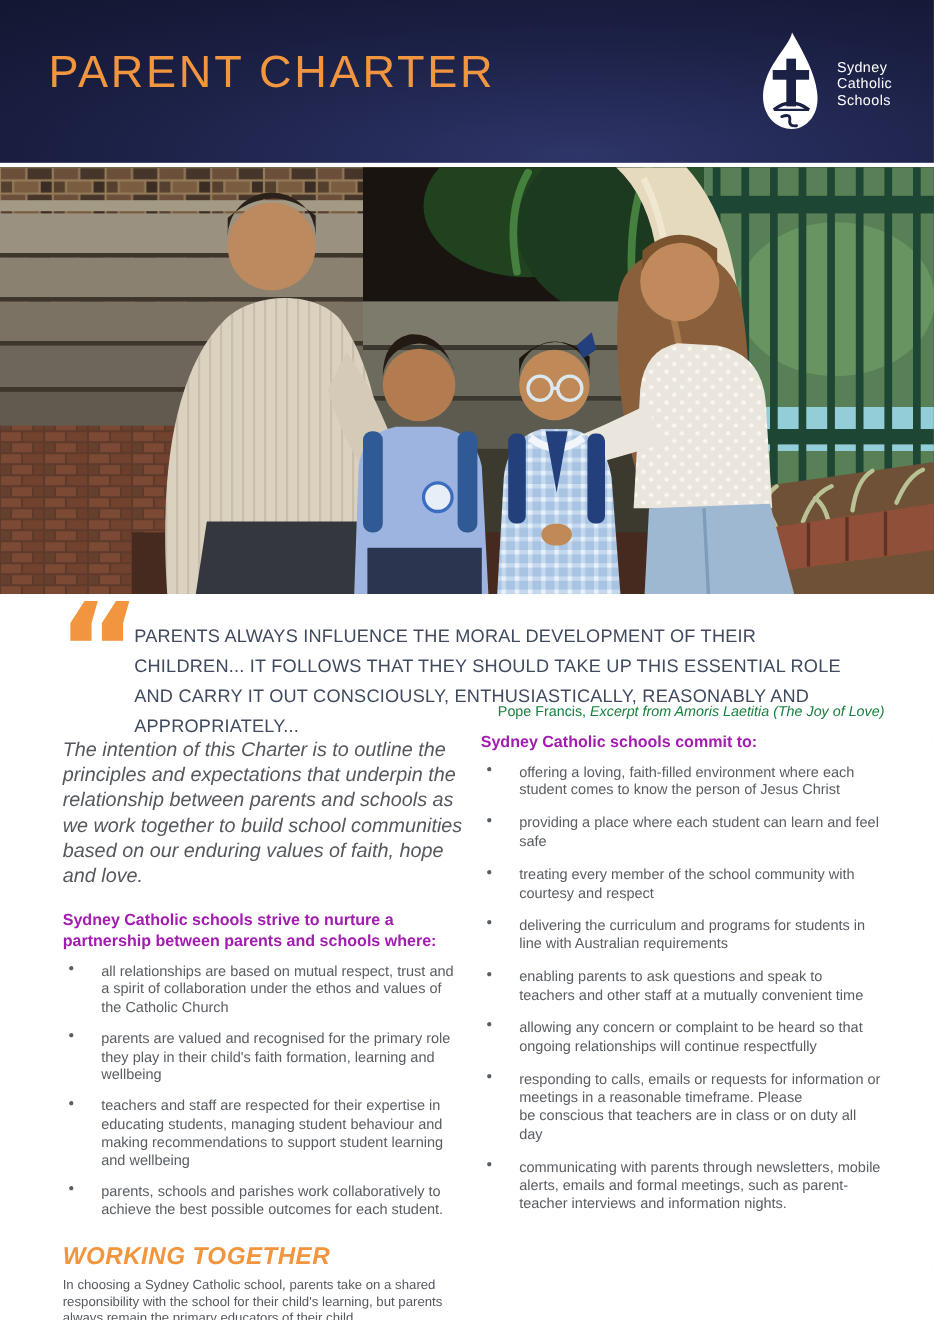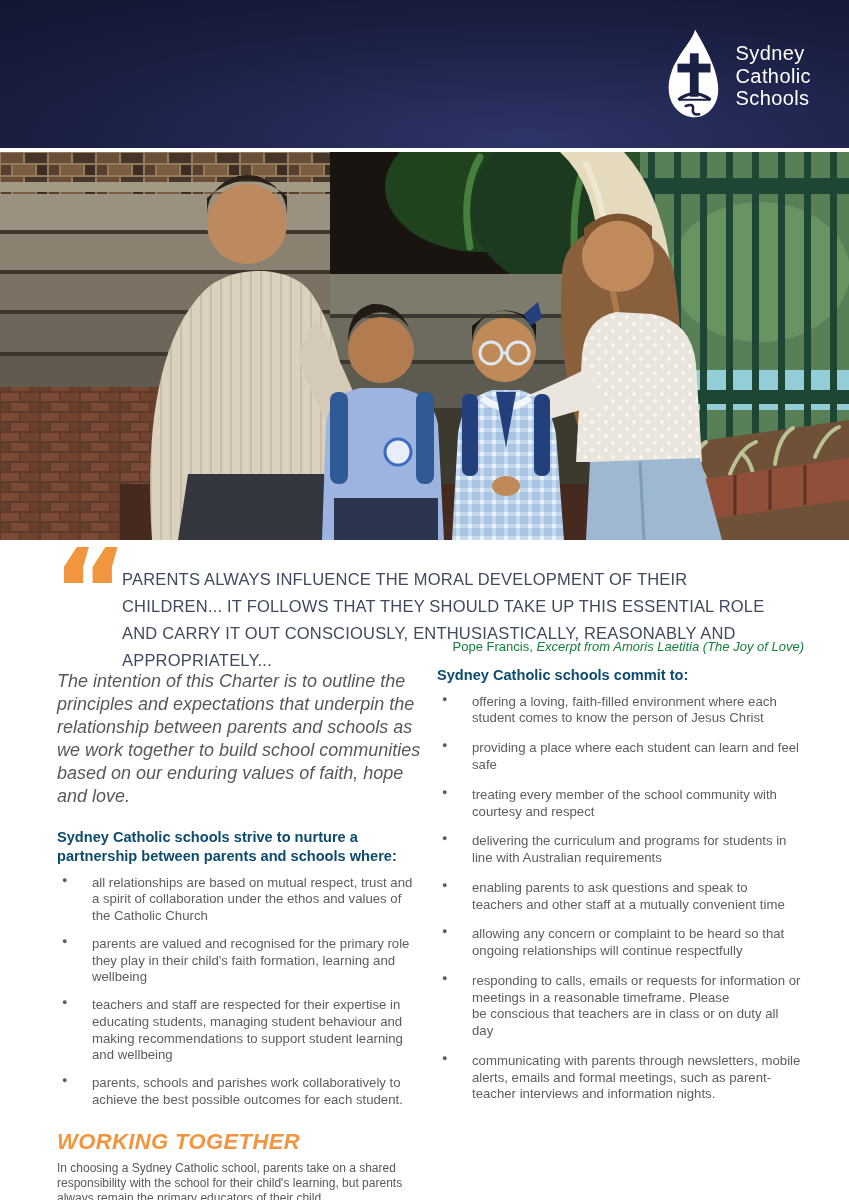--- a/index.html
+++ b/index.html
@@ -15,21 +15,21 @@
   }
   .page-title{
     position:absolute;left:44px;top:42px;margin:0;
     font-size:41px;font-weight:300;letter-spacing:2.5px;color:#f2953f;
   }
   .version-line{
     position:absolute;left:46px;top:95px;
     font-style:italic;font-size:14.5px;letter-spacing:.4px;color:#f2953f;
   }
   .logo{position:absolute;right:38px;top:28px;display:flex;align-items:center;gap:11px;}
-  .logo-text{color:#ffffff;font-size:20px;line-height:1.13;font-weight:300;letter-spacing:.4px;}
+  .logo-text{color:#ffffff;font-size:13px;line-height:1.13;font-weight:300;letter-spacing:.4px;}
   
   .hero{position:absolute;top:152px;left:0;width:849px;height:388px;background:#3c3a2f;}
   
   .quote{position:absolute;top:540px;left:0;width:849px;height:130px;background:#fff;}
   .quote-mark{
     position:absolute;left:52px;top:-6px;
     font-family:"DejaVu Sans",sans-serif;font-weight:bold;
     font-size:116px;line-height:1;color:#f2953f;
   }
   .quote-text{
@@ -42,39 +42,40 @@
   }
   
   .columns{
     position:absolute;top:666px;left:57px;width:744px;
     display:flex;gap:16px;
   }
   .col{flex:1;min-width:0;color:#595e63;font-size:13.2px;line-height:1.27;}
   .intro{font-style:italic;font-size:18px;line-height:1.28;margin:4px 0 20px;color:#55595e;}
   .col-heading{
     font-size:14.6px;font-weight:bold;line-height:1.28;
-    color:#0c4a6e;margin:0 0 9px;
+    color:#a21caf;margin:0 0 9px;
   }
   ul.bullets{list-style:none;margin:0;padding:0;}
   ul.bullets li{display:flex;margin:0 0 11px;}
   .right-col ul.bullets li{margin-bottom:13px;}
   .bullet-dot{flex:none;width:30px;padding-left:5px;font-size:12px;line-height:inherit;}
   .bullet-text{white-space:pre-line;}
   .working-heading{
     margin:19px 0 5px;color:#f2953f;
     font-size:22px;font-weight:bold;letter-spacing:.4px;font-style:italic;
   }
   .working-text{margin:0;font-size:12px;line-height:1.28;color:#55595e;}
 </style>
 </head>
 <body>
 
 <div class="page">
 
   <header class="header">
+    <h1 class="page-title">PARENT CHARTER</h1>
 
     <div class="logo">
       <span>
         <svg width="62" height="92" viewBox="0 0 120 176" aria-hidden="true">
           <path fill="#ffffff" d="M62,2 C58,22 30,48 17,82 C6,112 10,140 28,158 C42,172 66,176 82,166 C100,155 110,134 106,106 C102,74 84,40 62,2 Z"></path>
 
           <rect x="52" y="48" width="17" height="84" fill="#1b2045"></rect>
           <rect x="28" y="68" width="64" height="17" fill="#1b2045"></rect>
 
           <path d="M30,138 Q60,114 92,138" stroke="#1b2045" stroke-width="6" fill="none"></path>

